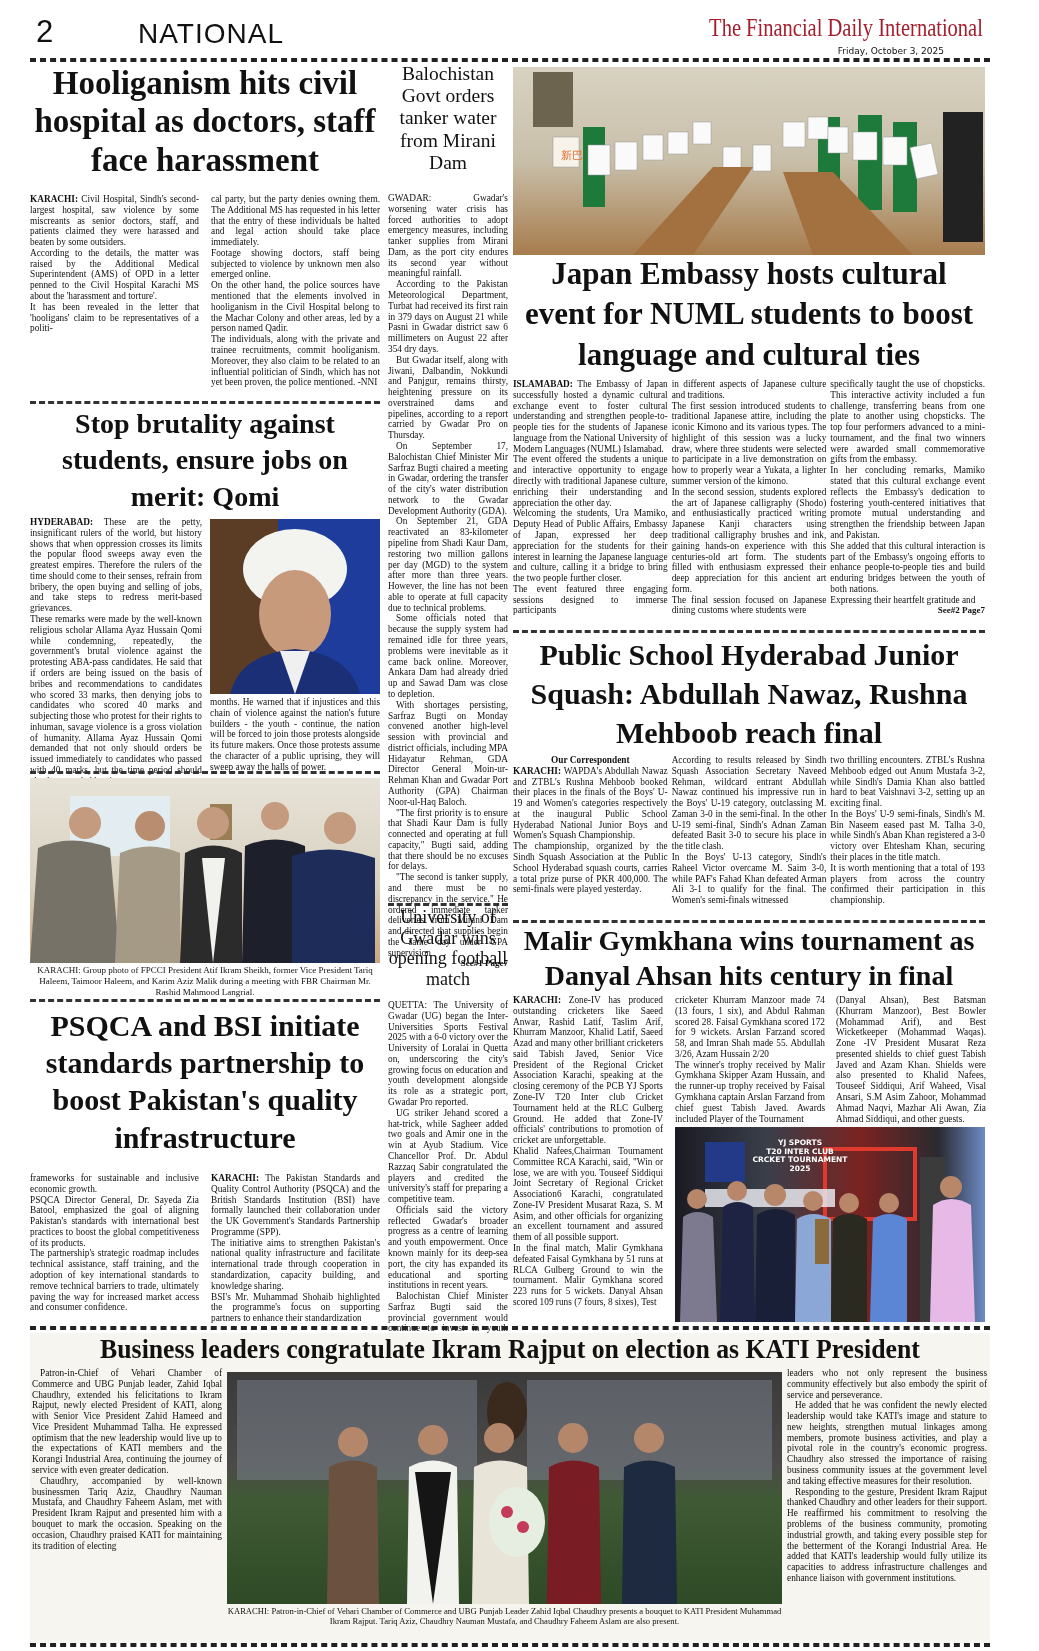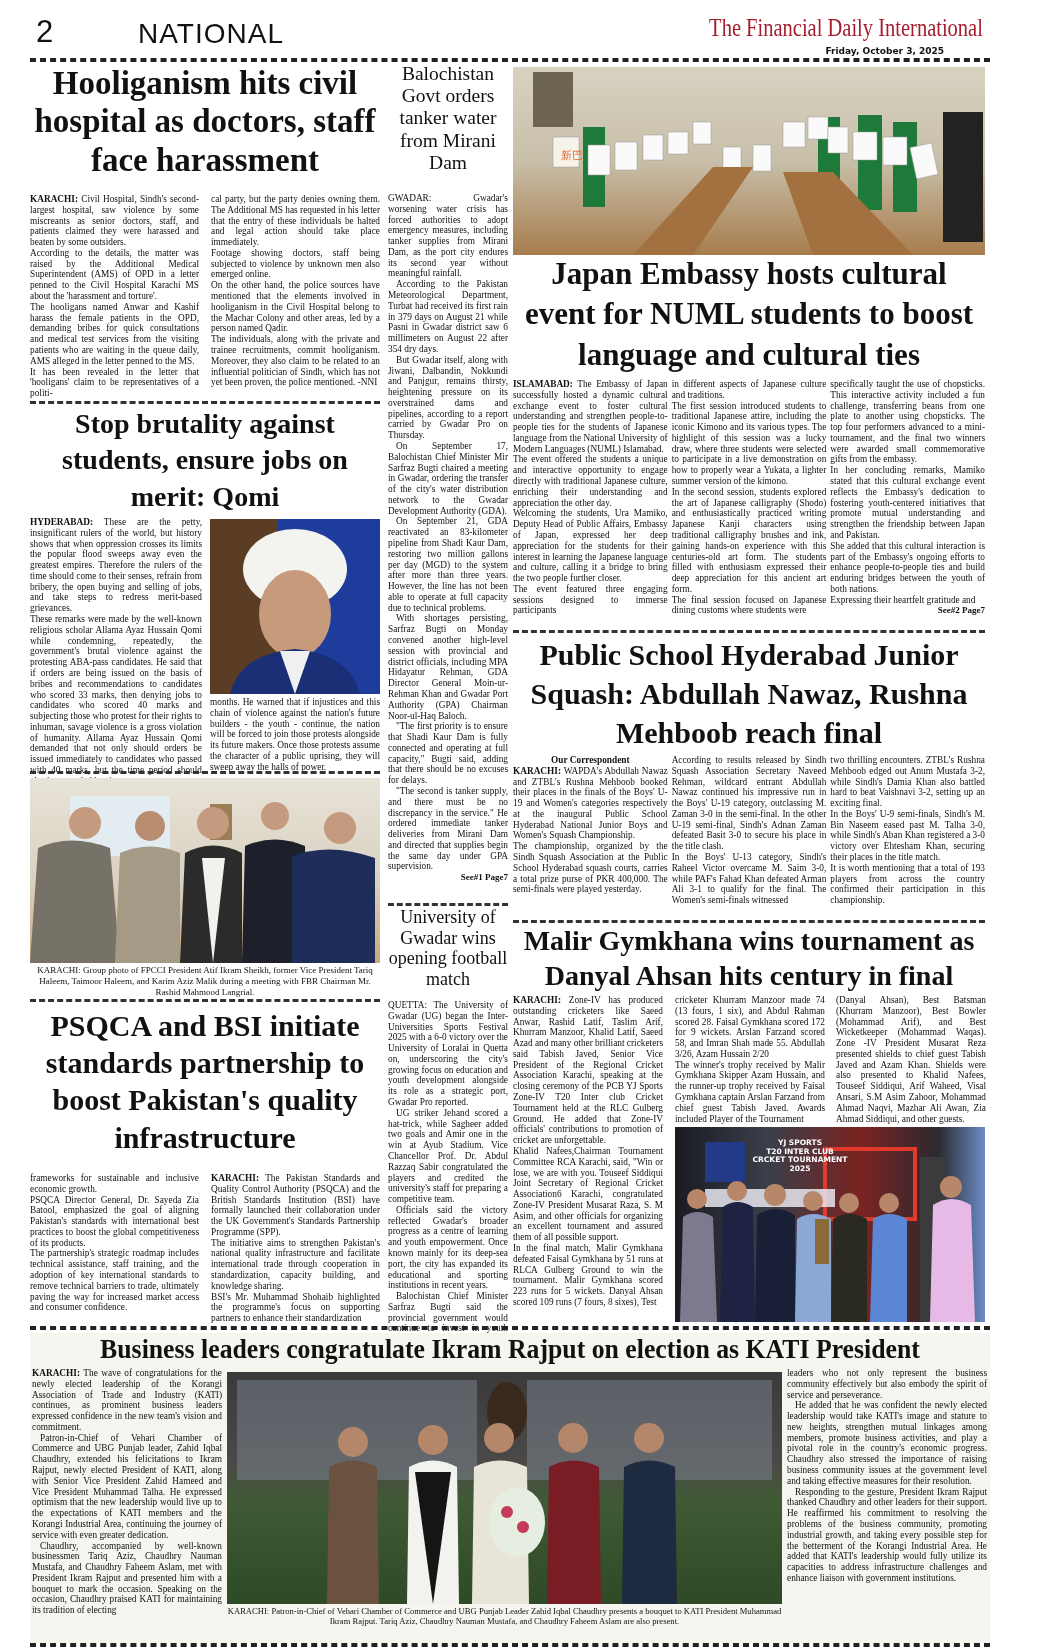--- a/index.html
+++ b/index.html
@@ -3,21 +3,21 @@
 <meta charset="utf-8">
 <style>
 *{box-sizing:border-box;margin:0;padding:0}
 body{width:1039px;height:1651px;background:#fff;font-family:"Liberation Serif",serif;color:#111;position:relative;overflow:hidden}
 .abs{position:absolute}
 .rule{position:absolute;height:4px;border-top:2px dashed #222;border-bottom:2px dashed #222}
 .thin{position:absolute;height:3px;border-top:3px dashed #333}
 .pageno{left:36px;top:14px;font-family:"Liberation Sans",sans-serif;font-size:31px;font-weight:400}
 .section{left:138px;top:18px;font-family:"Liberation Sans",sans-serif;font-size:28px;letter-spacing:1px}
 .masthead{right:56px;top:14px;font-family:"Liberation Serif",serif;font-size:25px;color:#a51c2c;transform:scaleX(.82);transform-origin:right}
-.date{right:95px;top:46px;font-family:"DejaVu Sans",sans-serif;font-size:9px;font-weight:bold}
+.date{right:95px;top:46px;font-family:"DejaVu Sans",sans-serif;font-size:9px;font-weight:normal}
 .h-big{font-weight:bold;text-align:center;line-height:1.16}
 .h-light{font-weight:normal;text-align:center;line-height:1.14}
 .body{font-size:9.3px;line-height:1.16;text-align:justify;hyphens:auto}
 .body p{margin:0}
 .body p.ind{text-indent:8px}
 .body b{font-weight:bold}
 .cols2{display:grid;grid-template-columns:1fr 1fr;column-gap:12px}
 .cols3{display:grid;grid-template-columns:1fr 1fr 1fr;column-gap:4px}
 .photo{position:absolute;overflow:hidden}
 .cap{font-weight:normal;font-size:9px;text-align:center;line-height:1.2}
@@ -31,21 +31,20 @@
 <div class="abs section">NATIONAL</div>
 <div class="abs masthead">The Financial Daily International</div>
 <div class="abs date">Friday, October 3, 2025</div>
 <div class="rule" style="left:30px;top:58px;width:960px"></div>
 
 <div class="abs h-big" style="left:30px;top:64px;width:350px;font-size:33px">Hooliganism hits civil hospital as doctors, staff face harassment</div>
 <div class="abs body cols2" style="left:30px;top:194px;width:350px">
   <div>
     <p><b>KARACHI:</b> <span>Civil Hospital, Sindh's second-largest hospital, saw violence by some miscreants as senior doctors, staff, and patients claimed they were harassed and beaten by some outsiders.</span></p>
     <p>According to the details, the matter was raised by the Additional Medical Superintendent (AMS) of OPD in a letter penned to the Civil Hospital Karachi MS about the 'harassment and torture'.</p>
-    <p>The hooligans named Anwar and Kashif harass the female patients in the OPD, demanding bribes for quick consultations and medical test services from the visiting patients who are waiting in the queue daily, AMS alleged in the letter penned to the MS.</p>
     <p>It has been revealed in the letter that 'hooligans' claim to be representatives of a politi-</p>
   </div>
   <div>
     <p>cal party, but the party denies owning them. The Additional MS has requested in his letter that the entry of these individuals be halted and legal action should take place immediately.</p>
     <p>Footage showing doctors, staff being subjected to violence by unknown men also emerged online.</p>
     <p>On the other hand, the police sources have mentioned that the elements involved in hooliganism in the Civil Hospital belong to the Machar Colony and other areas, led by a person named Qadir.</p>
     <p>The individuals, along with the private and trainee recruitments, commit hooliganism. Moreover, they also claim to be related to an influential politician of Sindh, which has not yet been proven, the police mentioned. -NNI</p>
   </div>
 </div>
 <div class="thin" style="left:30px;top:401px;width:350px"></div>
@@ -104,20 +103,21 @@
   </div>
 </div>
 
 <div class="abs h-light" style="left:388px;top:63px;width:120px;font-size:19.5px">Balochistan Govt orders tanker water from Mirani Dam</div>
 <div class="abs body" style="left:388px;top:193px;width:120px">
   <p>GWADAR: Gwadar's worsening water crisis has forced authorities to adopt emergency measures, including tanker supplies from Mirani Dam, as the port city endures its second year without meaningful rainfall.</p>
   <p class="ind">According to the Pakistan Meteorological Department, Turbat had received its first rain in 379 days on August 21 while Pasni in Gwadar district saw 6 millimeters on August 22 after 354 dry days.</p>
   <p class="ind">But Gwadar itself, along with Jiwani, Dalbandin, Nokkundi and Panjgur, remains thirsty, heightening pressure on its overstrained dams and pipelines, according to a report carried by Gwadar Pro on Thursday.</p>
   <p class="ind">On September 17, Balochistan Chief Minister Mir Sarfraz Bugti chaired a meeting in Gwadar, ordering the transfer of the city's water distribution network to the Gwadar Development Authority (GDA).</p>
   <p class="ind">On September 21, GDA reactivated an 83-kilometer pipeline from Shadi Kaur Dam, restoring two million gallons per day (MGD) to the system after more than three years. However, the line has not been able to operate at full capacity due to technical problems.</p>
+  <p class="ind">Some officials noted that because the supply system had remained idle for three years, problems were inevitable as it came back online. Moreover, Ankara Dam had already dried up and Sawad Dam was close to depletion.</p>
   <p class="ind">With shortages persisting, Sarfraz Bugti on Monday convened another high-level session with provincial and district officials, including MPA Hidayatur Rehman, GDA Director General Moin-ur-Rehman Khan and Gwadar Port Authority (GPA) Chairman Noor-ul-Haq Baloch.</p>
   <p class="ind">"The first priority is to ensure that Shadi Kaur Dam is fully connected and operating at full capacity," Bugti said, adding that there should be no excuses for delays.</p>
   <p class="ind">"The second is tanker supply, and there must be no discrepancy in the service." He ordered immediate tanker deliveries from Mirani Dam and directed that supplies begin the same day under GPA supervision.</p>
   <p class="see">See#1 Page7</p>
 </div>
 <div class="thin" style="left:388px;top:903px;width:120px"></div>
 
 <div class="abs h-light" style="left:388px;top:907px;width:120px;font-size:18px">University of Gwadar wins opening football match</div>
 <div class="abs body" style="left:388px;top:1000px;width:120px">
   <p>QUETTA: The University of Gwadar (UG) began the Inter-Universities Sports Festival 2025 with a 6-0 victory over the University of Loralai in Quetta on, underscoring the city's growing focus on education and youth development alongside its role as a strategic port, Gwadar Pro reported.</p>
@@ -244,21 +244,20 @@
     <div>CRCKET TOURNAMENT</div>
     <div>2025</div>
   </div>
 </div>
 
 <div class="rule" style="left:30px;top:1326px;width:960px"></div>
 
 <div class="box" style="left:30px;top:1333px;width:960px;height:310px"></div>
 <div class="abs" style="left:30px;top:1333px;width:960px;text-align:center;font-weight:bold;font-size:28px;transform:scaleX(.92);transform-origin:center">Business leaders congratulate Ikram Rajput on election as KATI President</div>
 <div class="abs body" style="left:32px;top:1368px;width:190px">
-  <p><b>KARACHI:</b> <span>The wave of congratulations for the newly elected leadership of the Korangi Association of Trade and Industry (KATI) continues, as prominent business leaders expressed confidence in the new team's vision and commitment.</span></p>
   <p class="ind">Patron-in-Chief of Vehari Chamber of Commerce and UBG Punjab leader, Zahid Iqbal Chaudhry, extended his felicitations to Ikram Rajput, newly elected President of KATI, along with Senior Vice President Zahid Hameed and Vice President Muhammad Talha. He expressed optimism that the new leadership would live up to the expectations of KATI members and the Korangi Industrial Area, continuing the journey of service with even greater dedication.</p>
   <p class="ind">Chaudhry, accompanied by well-known businessmen Tariq Aziz, Chaudhry Nauman Mustafa, and Chaudhry Faheem Aslam, met with President Ikram Rajput and presented him with a bouquet to mark the occasion. Speaking on the occasion, Chaudhry praised KATI for maintaining its tradition of electing</p>
 </div>
 <div class="photo" style="left:227px;top:1372px;width:555px;height:232px;background:linear-gradient(180deg,#3b3a3a 0%,#4c4a48 40%,#3f5a34 55%,#2e4a26 100%)">
   <svg width="555" height="232" viewBox="0 0 555 232">
     <rect x="10" y="8" width="240" height="100" fill="#7b8591" opacity=".5"></rect>
     <rect x="300" y="8" width="245" height="100" fill="#7b8591" opacity=".5"></rect>
     <ellipse cx="280" cy="40" rx="20" ry="30" fill="#3a2a1e"></ellipse>
     <g>
       <path d="M100 232 L102 95 Q126 82 150 95 L152 232Z" fill="#6b5240"></path>

